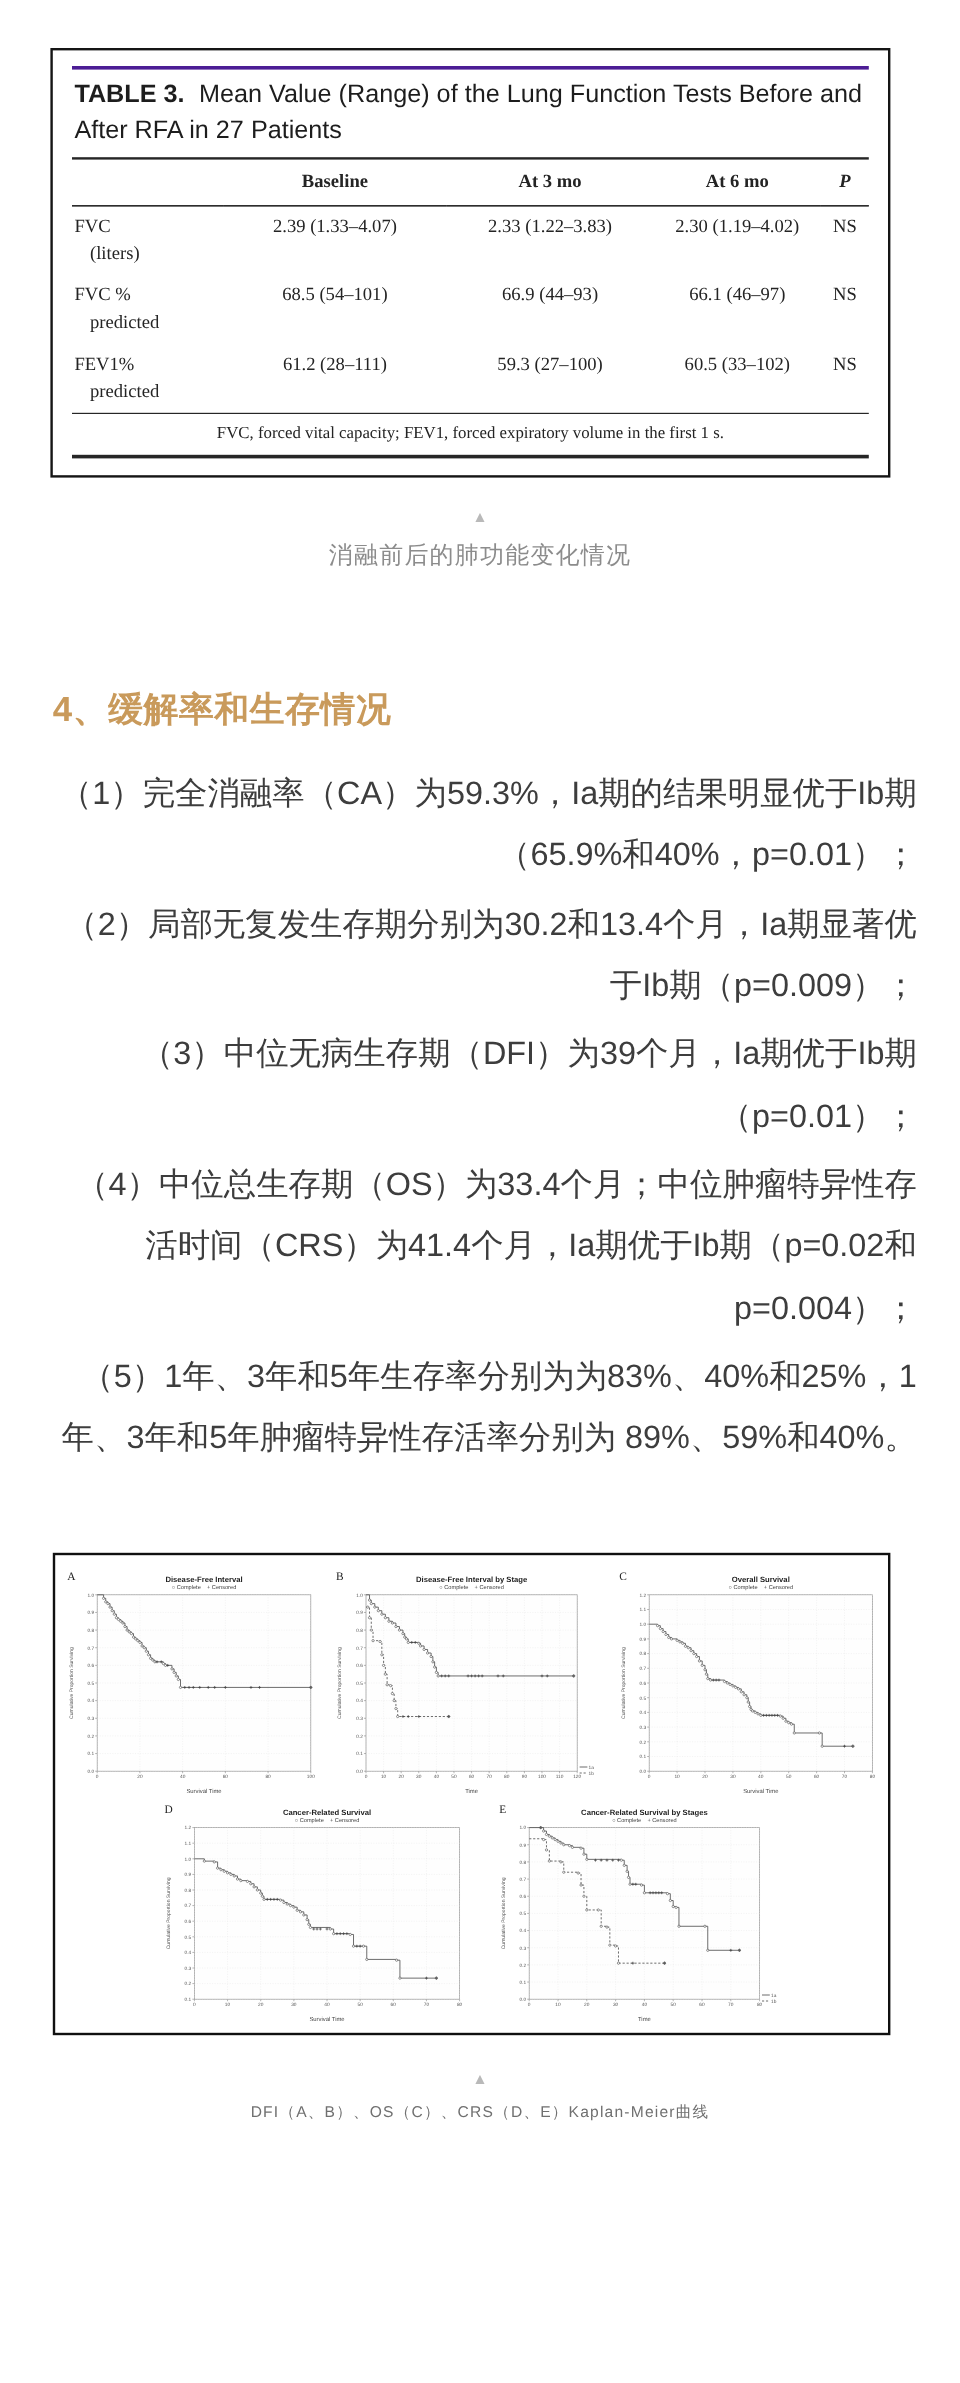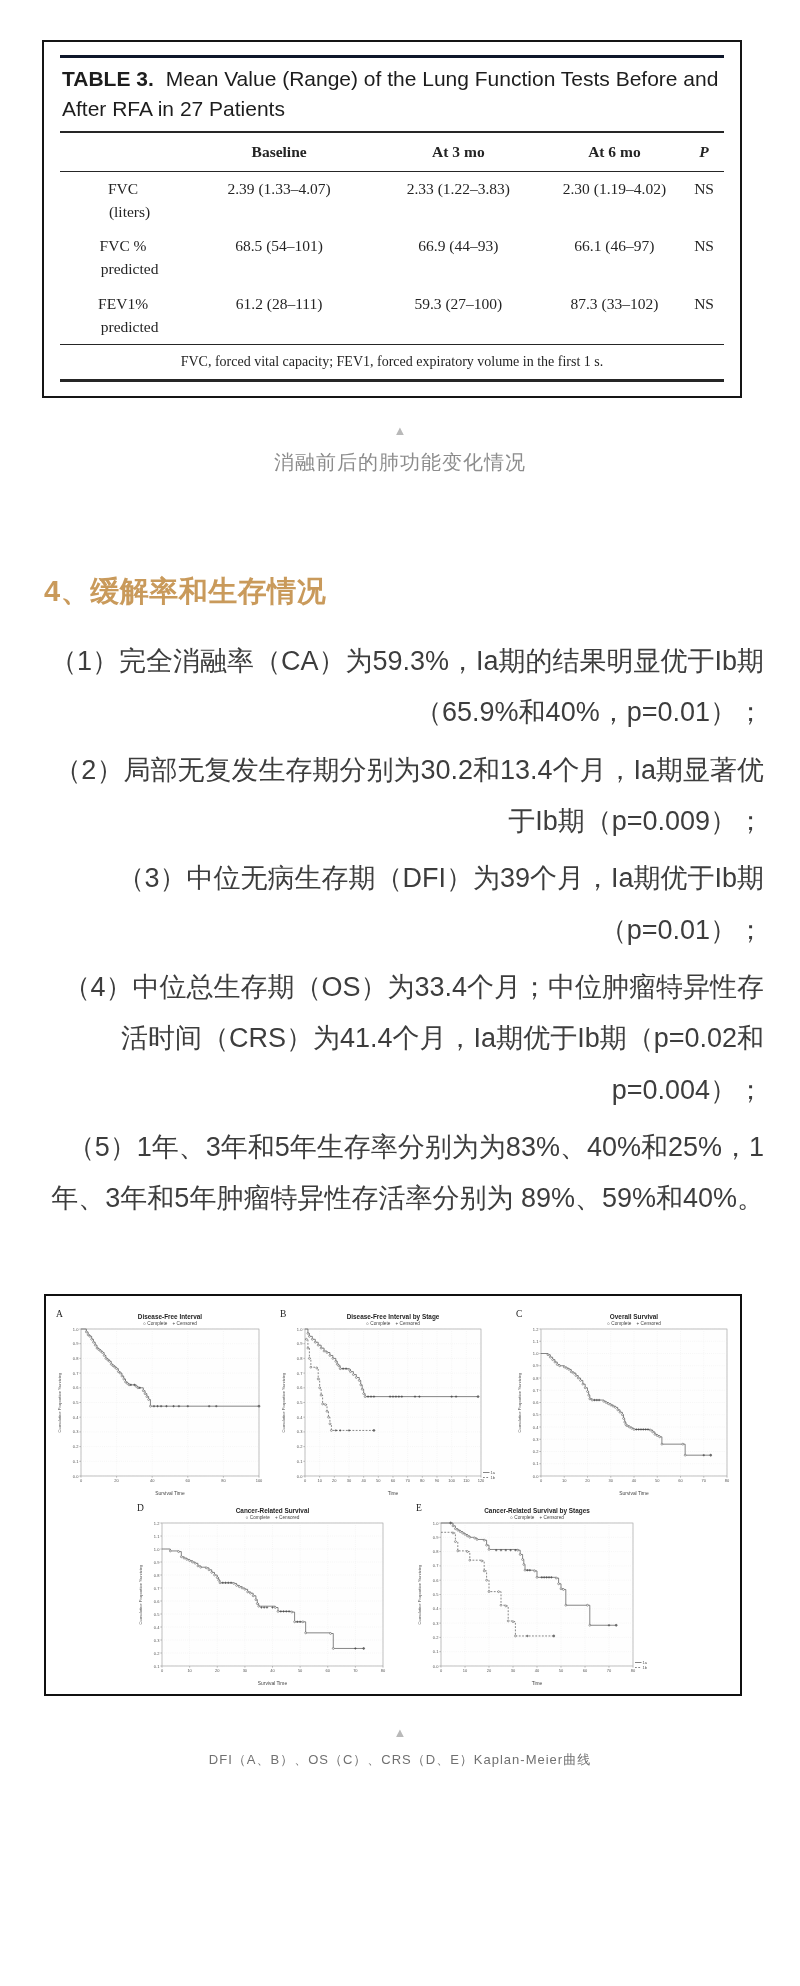--- a/index.html
+++ b/index.html
@@ -1,28 +1,28 @@
 <!DOCTYPE html>
 <html style="--accent: #c99a5b; --caption-gray: #8c8c8c; --arrow-gray: #b9b9b9;"><head>
 <meta charset="utf-8">
 <style>
   html,body{margin:0;padding:0;background:#ffffff;}
   body{width:800px;font-family:"Liberation Sans","DejaVu Sans",sans-serif;}
   .page{width:800px;min-height:1986px;background:#fff;overflow:hidden;position:relative;}
 
   
   .table-image{margin:40px 0 0 42px;width:700px;box-sizing:border-box;border:2px solid #151515;background:#fff;padding:13px 16px 14px 16px;}
-  .jtable{border-top:3px solid #0f172a;border-bottom:3px solid #262626;color:#242424;}
+  .jtable{border-top:3px solid #4c1d95;border-bottom:3px solid #262626;color:#242424;}
   .jt-title{font-size:21px;line-height:1.42;padding:6px 2px 7px 2px;border-bottom:2px solid #262626;color:#1d1d1d;}
   .jt-title .tl-label{font-weight:bold;margin-right:12px;}
   table.jt{width:100%;border-collapse:collapse;font-family:"Liberation Serif","DejaVu Serif",serif;font-size:15.5px;color:#242424;}
   .jt thead th{font-weight:bold;padding:10px 2px 10px 2px;border-bottom:1.5px solid #262626;text-align:center;font-size:15.5px;}
   .jt thead th.p-col{font-style:italic;text-align:center;}
   .jt tbody td{vertical-align:top;padding:5px 2px 6px 2px;line-height:1.5;text-align:center;}
-  .jt tbody td.rl{text-align:center;padding-left:2px;}
+  .jt tbody td.rl{text-align:left;padding-left:2px;}
   .jt tbody td.rl .l2{padding-left:13px;font-family:Liberation Serif, serif;}
   .jt-footnote{border-top:1.5px solid #262626;font-family:"Liberation Serif","DejaVu Serif",serif;font-size:14px;text-align:center;padding:9px 4px 9px 4px;color:#242424;}
 
   
   .caption-block{text-align:center;}
   .cb1{margin-top:26px;}
   .cb2{margin-top:30px;}
   .arrow{color:var(--arrow-gray,#b9b9b9);font-size:13px;line-height:13px;}
   .caption-text{margin-top:12px;font-size:20px;color:var(--caption-gray,#8c8c8c);letter-spacing:1px;}
   .cb2 .caption-text{font-size:13px;color:#707070;}
@@ -94,21 +94,21 @@
             <td>66.1 (46–97)</td>
             <td>NS</td>
           </tr>
           <tr>
             <td class="rl">
                 <div>FEV1%</div>
                 <div class="l2">predicted</div>
               </td>
             <td>61.2 (28–111)</td>
             <td>59.3 (27–100)</td>
-            <td>87.3 (33–102)</td>
+            <td>60.5 (33–102)</td>
             <td>NS</td>
           </tr>
         </tbody>
       </table>
       <div class="jt-footnote">FVC, forced vital capacity; FEV1, forced expiratory volume in the first 1 s.</div>
     </div>
   </div>
 
   <div class="caption-block cb1">
     <div class="arrow">▲</div>

